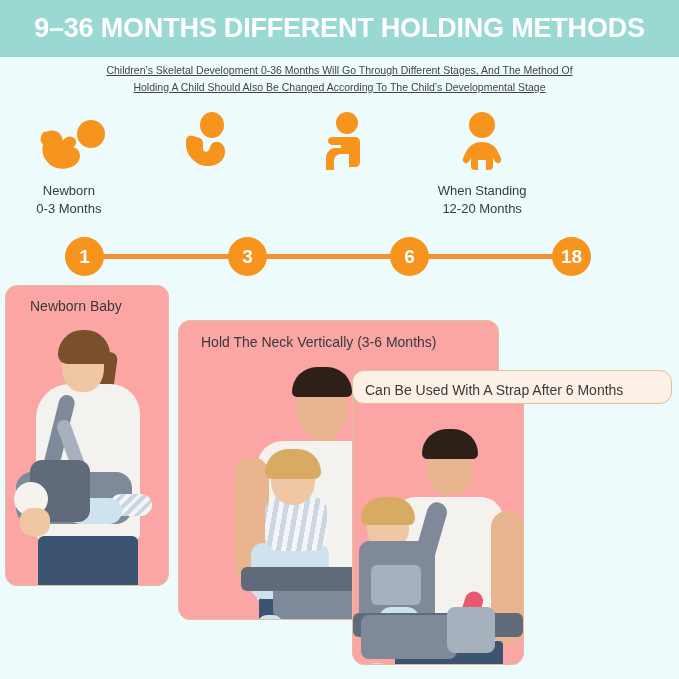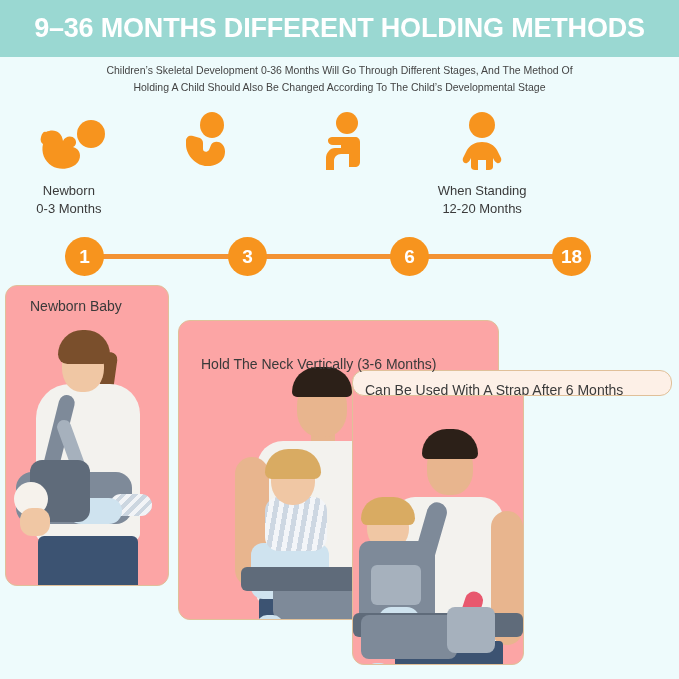--- a/index.html
+++ b/index.html
@@ -38,20 +38,21 @@
   
   .subtitle {
     position: absolute;
     left: 0; top: 62px;
     width: 679px;
     text-align: center;
     color: #444444;
     font-size: 10.5px;
     line-height: 17px;
     font-family: "Liberation Sans", sans-serif;
+    text-decoration: underline;
   }
   .subtitle-line { display: block; }
 
   
   .stages {
     position: absolute;
     left: 0; top: 112px;
     width: 551px;
     height: 110px;
     display: flex;
@@ -132,31 +133,31 @@
     left: 5px; top: 285px;
     width: 164px; height: 301px;
   }
   #card-newborn .card-title { left: 24px; top: 12px; }
 
   
   #card-neck {
     left: 178px; top: 320px;
     width: 321px; height: 300px;
   }
-  #card-neck .card-title { left: 22px; top: 13px; margin-top: 22px; }
+  #card-neck .card-title { left: 22px; top: 13px; }
 
   
   #card-strap-body {
     left: 352px; top: 370px;
     width: 172px; height: 295px;
     border-radius: 12px;
   }
   #card-strap-label {
     left: 352px; top: 370px;
-    width: 320px; height: 26px;
+    width: 320px; height: 34px;
     border-radius: 12px;
     background: #fdf0e7;
     z-index: 3;
   }
   #card-strap-label .card-title { left: 12px; top: 11px; }
 
   
   .photo {
     position: absolute;
     left: 0; right: 0; bottom: 0;

